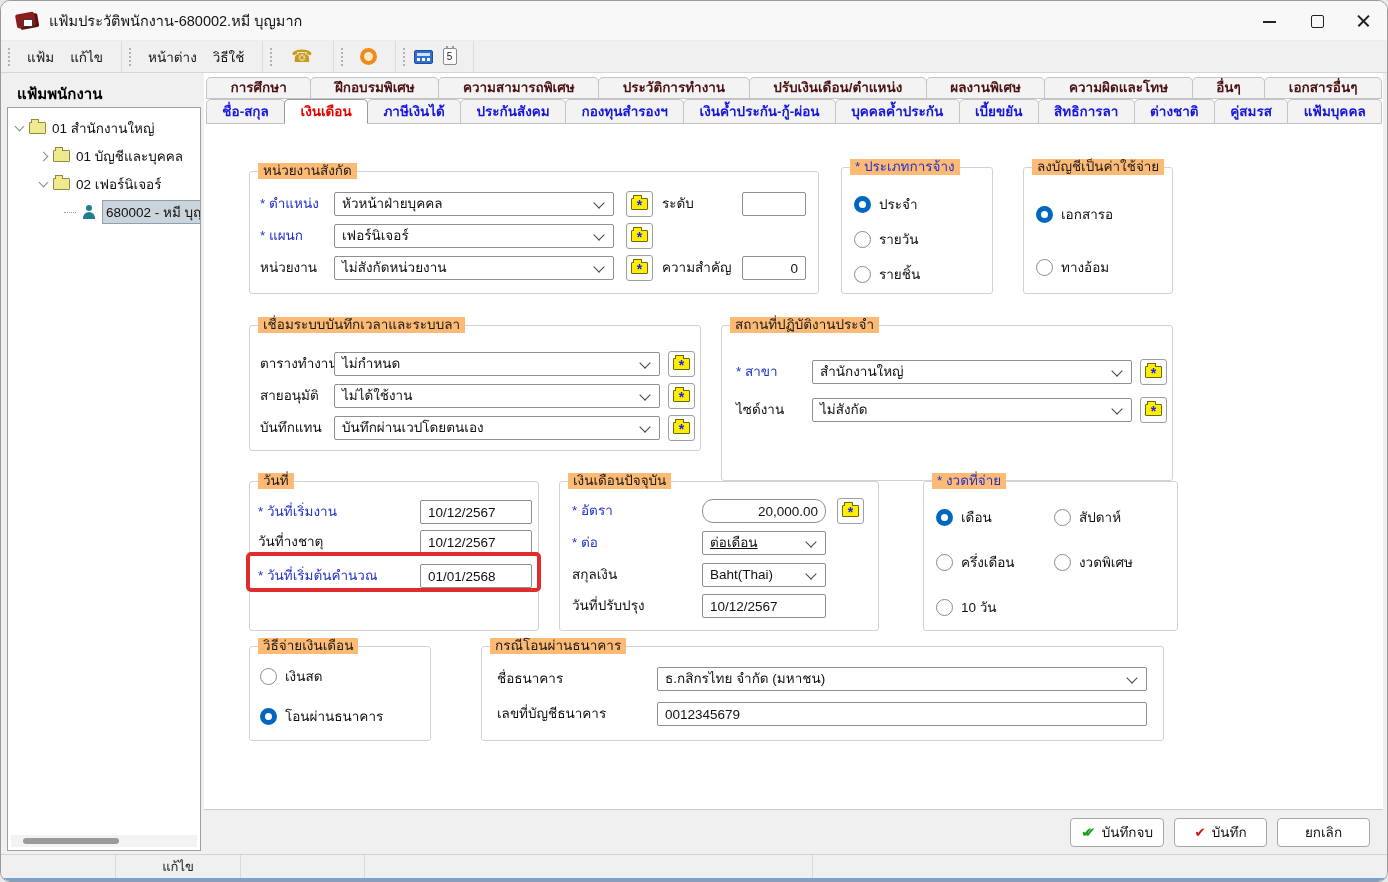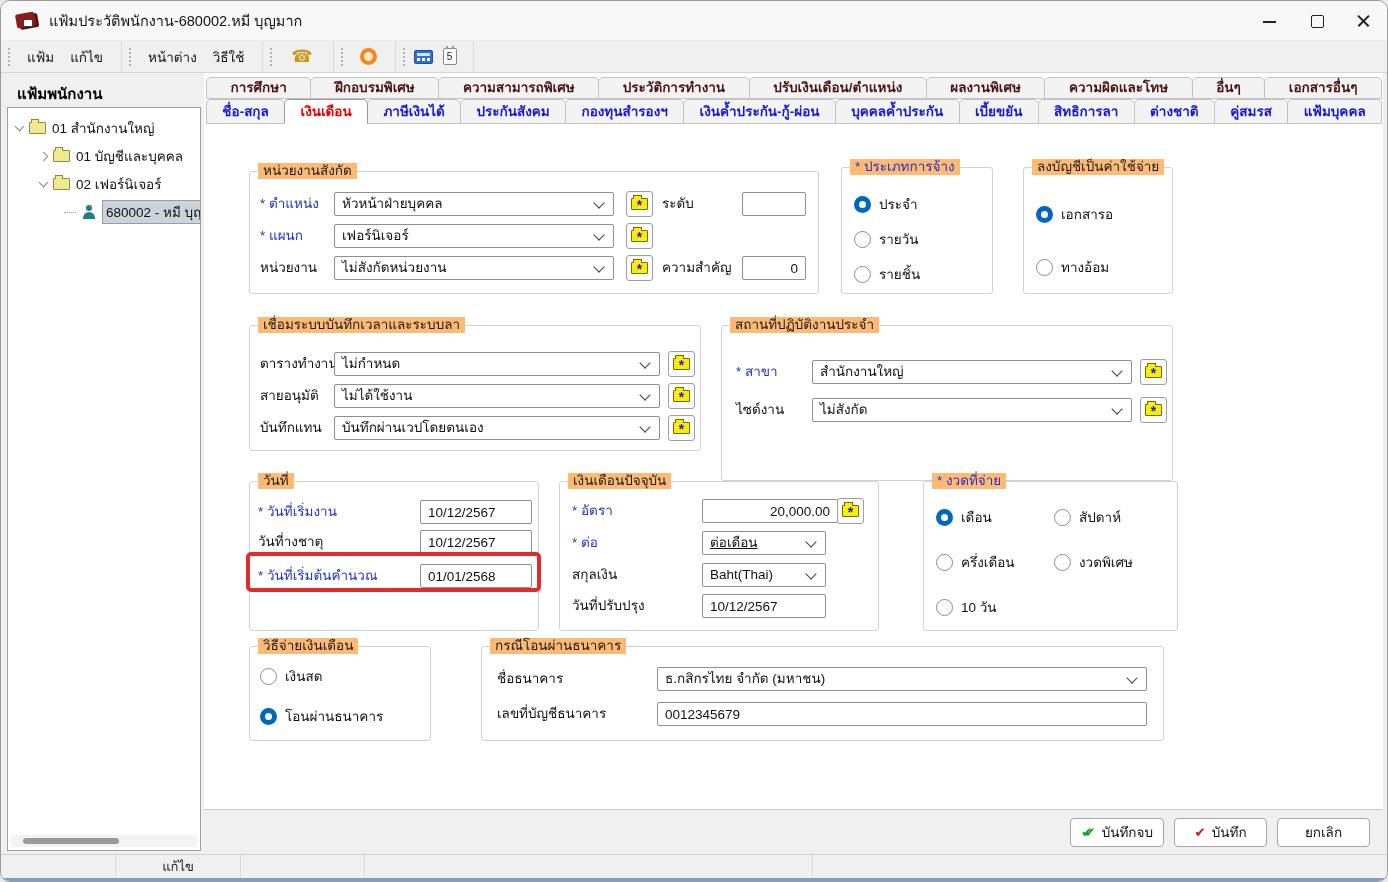--- a/index.html
+++ b/index.html
@@ -282,21 +282,21 @@
       <input class="txt" style="left: 170px; top: 48px; width: 112px;" value="10/12/2567">
       <span class="lbl req" style="left:8px;top:82px;">* วันที่เริ่มต้นคำนวณ</span>
       <input class="txt" style="left: 170px; top: 82px; width: 112px;" value="01/01/2568">
     </div>
 
     <div class="annot" style="left:42px;top:479px;width:295px;height:40px;"></div>
 
     <div class="gb" style="left:355px;top:408px;width:320px;height:150px;">
       <span class="legend">เงินเดือนปัจจุบัน</span>
       <span class="lbl req" style="left:12px;top:17px;">* อัตรา</span>
-      <input class="txt right" style="left: 142px; top: 17px; width: 136px;" value="20,000.00">
+      <input class="txt right" style="left: 142px; top: 17px; width: 124px; border-radius: 11px;" value="20,000.00">
       <span class="fbtn" style="left:277px;top:16px;">
           <span class="folder"></span>
         </span>
       <span class="lbl req" style="left:12px;top:49px;">* ต่อ</span>
       <div class="dd" style="left:142px;top:49px;width:124px;text-decoration:underline;"><span>ต่อเดือน</span></div>
       <span class="lbl" style="left:12px;top:81px;">สกุลเงิน</span>
       <div class="dd" style="left:142px;top:81px;width:124px;"><span>Baht(Thai)</span></div>
       <span class="lbl" style="left:12px;top:112px;">วันที่ปรับปรุง</span>
       <input class="txt" style="left: 142px; top: 112px; width: 124px;" value="10/12/2567">
     </div>

